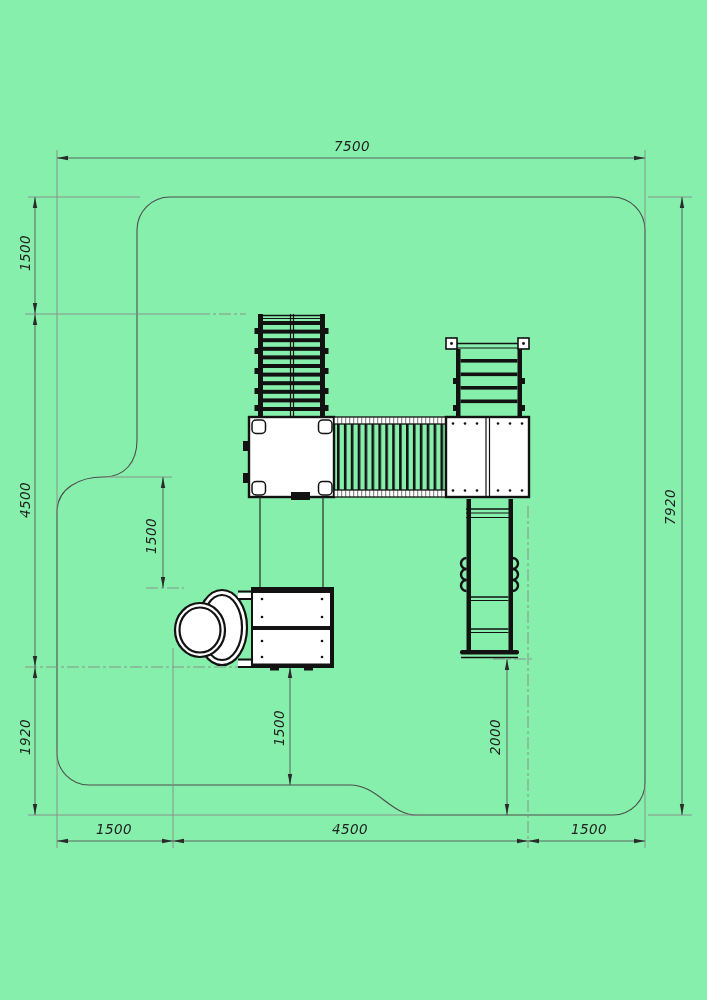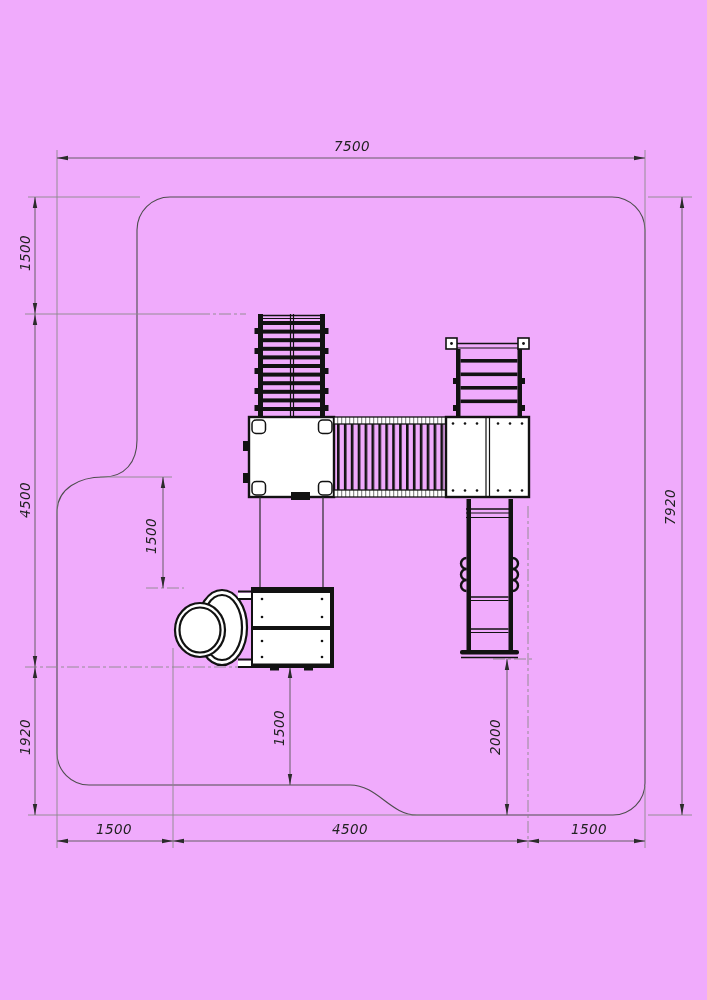--- a/index.html
+++ b/index.html
@@ -1,17 +1,17 @@
 <!DOCTYPE html>
 <html><head>
 <meta charset="utf-8">
 <style>
   html,body{margin:0;padding:0;background:#e8e8e8;}
   #stage{
-    position:relative;width:707px;height:1000px;background:#f0abfc;
+    position:relative;width:707px;height:1000px;background:#86efac;
     font-family:"DejaVu Sans",sans-serif;overflow:hidden;margin:0 auto;
   }
   #linework{position:absolute;left:0;top:0;}
   .dim-label{
     position:absolute;font-size:13.5px;font-style:italic;color:#222;
     letter-spacing:.4px;white-space:nowrap;transform:translate(-50%,-50%);
     line-height:1;
   }
   .dim-label.vert{transform:translate(-50%,-50%) rotate(-90deg);}
 </style>

